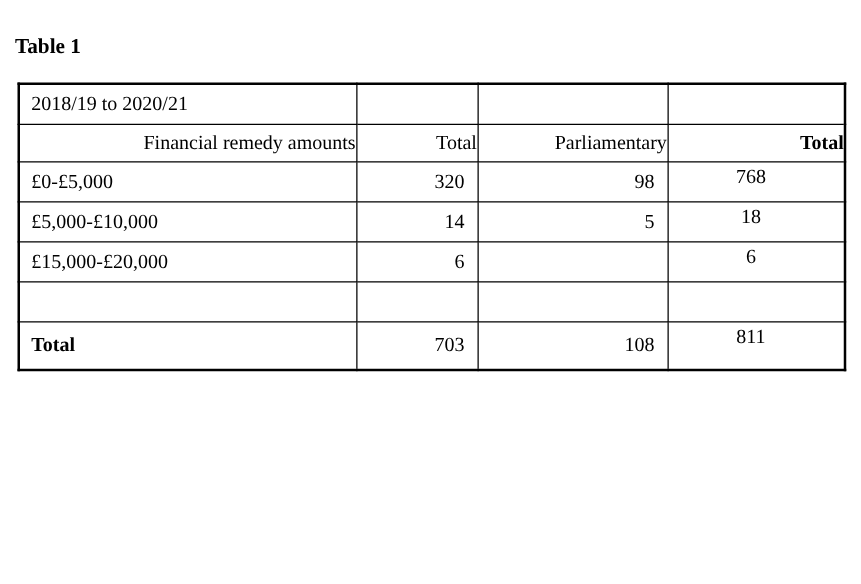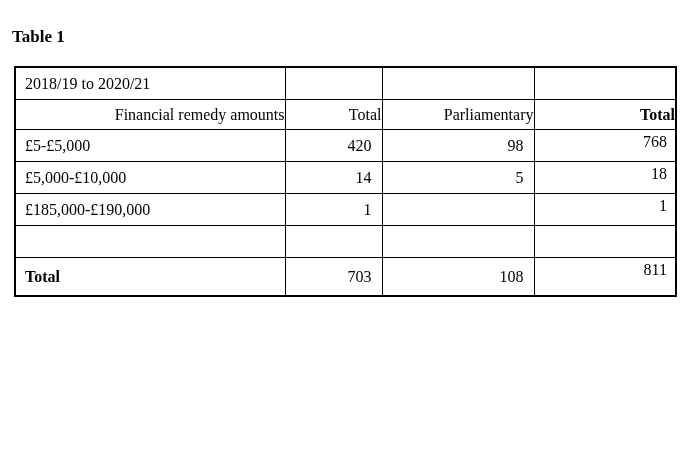--- a/index.html
+++ b/index.html
@@ -51,21 +51,21 @@
   .remedy-table td.t-label {
     text-align: left;
     padding-left: 9px;
     padding-right: 4px;
   }
   .remedy-table td.t-num {
     text-align: right;
     padding-right: 10px;
   }
   .remedy-table td.t-total-num {
-    text-align: right;
+    text-align: center;
     padding-right: 8px;
     vertical-align: top;
     padding-top: 3px;
   }
   .remedy-table td.t-colhead {
     text-align: right;
     padding-left: 22px;
   }
   .bold { font-weight: bold; }
 </style>
@@ -91,36 +91,36 @@
         <td></td>
       </tr>
       <tr class="r-header">
         <td class="t-colhead">Financial remedy amounts</td>
         <td class="t-colhead">Total</td>
         <td class="t-colhead">Parliamentary</td>
         <td class="t-colhead bold">Total</td>
       </tr>
 
       <tr>
-        <td class="t-label">£5-£5,000</td>
-        <td class="t-num">420</td>
+        <td class="t-label">£0-£5,000</td>
+        <td class="t-num">320</td>
         <td class="t-num">98</td>
         <td class="t-total-num">768</td>
       </tr>
       <tr>
         <td class="t-label">£5,000-£10,000</td>
         <td class="t-num">14</td>
         <td class="t-num">5</td>
         <td class="t-total-num">18</td>
       </tr>
       <tr>
-        <td class="t-label">£185,000-£190,000</td>
-        <td class="t-num">1</td>
+        <td class="t-label">£15,000-£20,000</td>
+        <td class="t-num">6</td>
         <td class="t-num"></td>
-        <td class="t-total-num">1</td>
+        <td class="t-total-num">6</td>
       </tr>
       <tr>
         <td class="t-label"></td>
         <td class="t-num"></td>
         <td class="t-num"></td>
         <td class="t-total-num"></td>
       </tr>
 
       <tr class="r-footer">
         <td class="t-label bold">Total</td>

